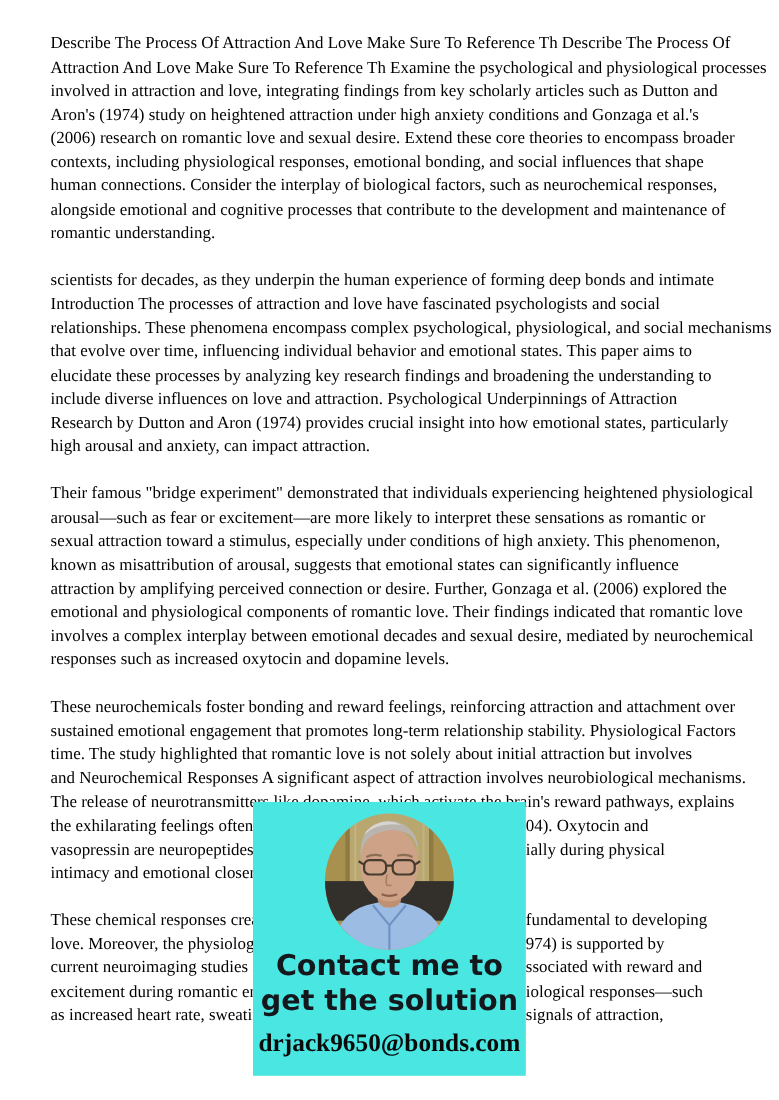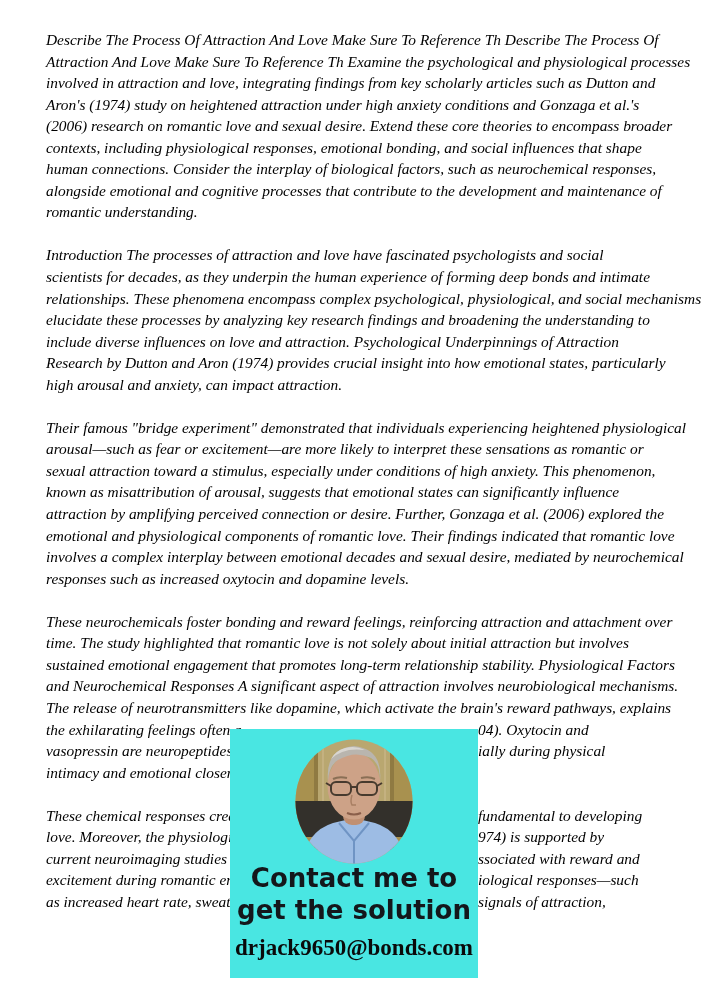--- a/index.html
+++ b/index.html
@@ -12,21 +12,21 @@
     font-family: "Liberation Serif", serif;
   }
   .doc {
     position: absolute;
     left: 46px;
     top: 29px;
     width: 620px;
     color: #000000;
     font-size: 15.4px;
   }
-  .para { margin: 0 0 21.55px 0; font-style: italic; }
+  .para { margin: 0 0 21.55px 0; }
   .para:last-child { margin-bottom: 0; }
   .line {
     position: relative;
     height: 21.55px;
     line-height: 21.55px;
     white-space: nowrap;
   }
   .frag-right {
     position: absolute;
     left: 432px;
@@ -86,42 +86,43 @@
         <div class="line">Attraction And Love Make Sure To Reference Th Examine the psychological and physiological processes</div>
         <div class="line">involved in attraction and love, integrating findings from key scholarly articles such as Dutton and</div>
         <div class="line">Aron's (1974) study on heightened attraction under high anxiety conditions and Gonzaga et al.'s</div>
         <div class="line">(2006) research on romantic love and sexual desire. Extend these core theories to encompass broader</div>
         <div class="line">contexts, including physiological responses, emotional bonding, and social influences that shape</div>
         <div class="line">human connections. Consider the interplay of biological factors, such as neurochemical responses,</div>
         <div class="line">alongside emotional and cognitive processes that contribute to the development and maintenance of</div>
         <div class="line">romantic understanding.</div>
       </div>
       <div class="para">
+        <div class="line">scientists for decades, as they underpin the human experience of forming deep bonds and intimate</div>
         <div class="line">Introduction The processes of attraction and love have fascinated psychologists and social</div>
-        <div class="line">scientists for decades, as they underpin the human experience of forming deep bonds and intimate</div>
         <div class="line">relationships. These phenomena encompass complex psychological, physiological, and social mechanisms</div>
+        <div class="line">that evolve over time, influencing individual behavior and emotional states. This paper aims to</div>
         <div class="line">elucidate these processes by analyzing key research findings and broadening the understanding to</div>
         <div class="line">include diverse influences on love and attraction. Psychological Underpinnings of Attraction</div>
         <div class="line">Research by Dutton and Aron (1974) provides crucial insight into how emotional states, particularly</div>
         <div class="line">high arousal and anxiety, can impact attraction.</div>
       </div>
       <div class="para">
         <div class="line">Their famous "bridge experiment" demonstrated that individuals experiencing heightened physiological</div>
         <div class="line">arousal—such as fear or excitement—are more likely to interpret these sensations as romantic or</div>
         <div class="line">sexual attraction toward a stimulus, especially under conditions of high anxiety. This phenomenon,</div>
         <div class="line">known as misattribution of arousal, suggests that emotional states can significantly influence</div>
         <div class="line">attraction by amplifying perceived connection or desire. Further, Gonzaga et al. (2006) explored the</div>
         <div class="line">emotional and physiological components of romantic love. Their findings indicated that romantic love</div>
         <div class="line">involves a complex interplay between emotional decades and sexual desire, mediated by neurochemical</div>
         <div class="line">responses such as increased oxytocin and dopamine levels.</div>
       </div>
       <div class="para">
         <div class="line">These neurochemicals foster bonding and reward feelings, reinforcing attraction and attachment over</div>
+        <div class="line">sustained emotional engagement that promotes long-term relationship stability. Physiological Factors</div>
         <div class="line">time. The study highlighted that romantic love is not solely about initial attraction but involves</div>
-        <div class="line">sustained emotional engagement that promotes long-term relationship stability. Physiological Factors</div>
         <div class="line">and Neurochemical Responses A significant aspect of attraction involves neurobiological mechanisms.</div>
         <div class="line">The release of neurotransmitters like dopamine, which activate the brain's reward pathways, explains</div>
         <div class="line"><span>the exhilarating feelings often a</span><span class="frag-right">04). Oxytocin and</span></div>
         <div class="line"><span>vasopressin are neuropeptides th</span><span class="frag-right">ially during physical</span></div>
         <div class="line"><span>intimacy and emotional closene</span><span class="frag-right"></span></div>
       </div>
       <div class="para">
         <div class="line"><span>These chemical responses create</span><span class="frag-right">fundamental to developing</span></div>
         <div class="line"><span>love. Moreover, the physiologic</span><span class="frag-right">974) is supported by</span></div>
         <div class="line"><span>current neuroimaging studies sh</span><span class="frag-right">ssociated with reward and</span></div>

